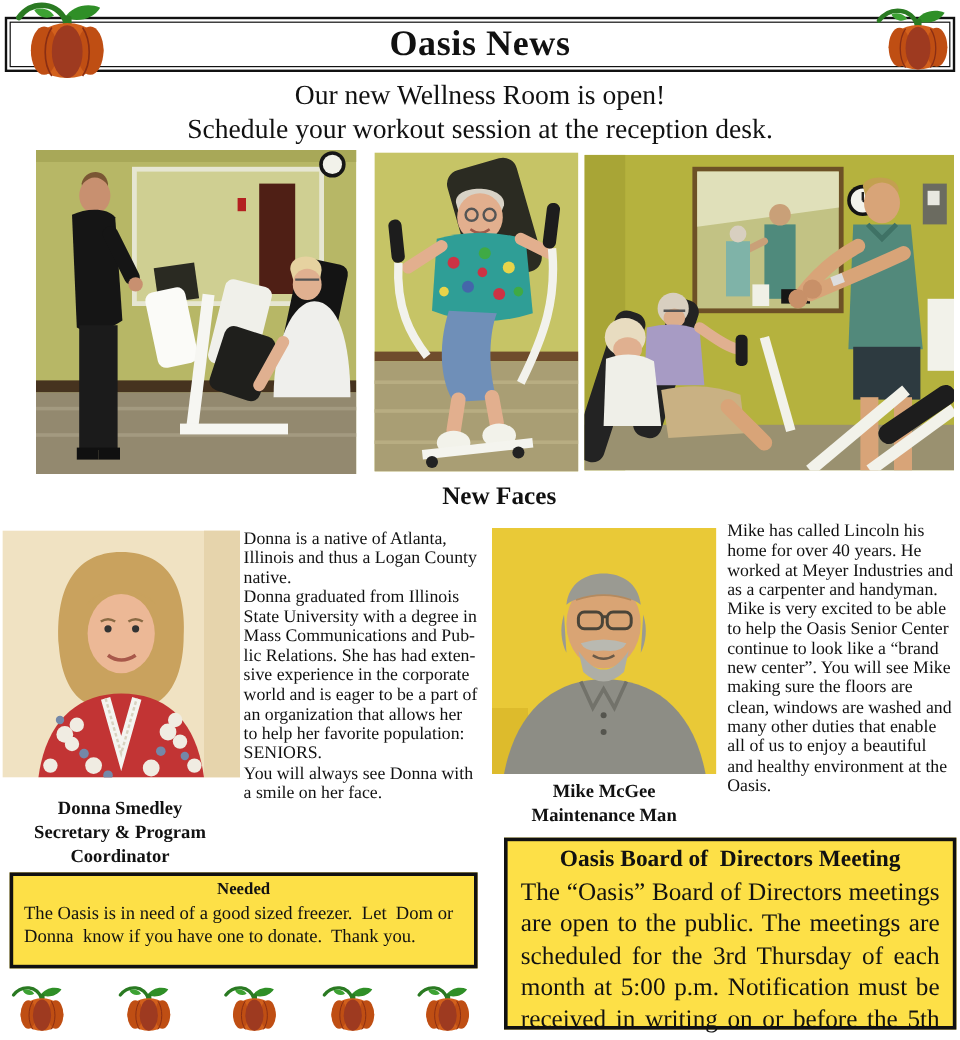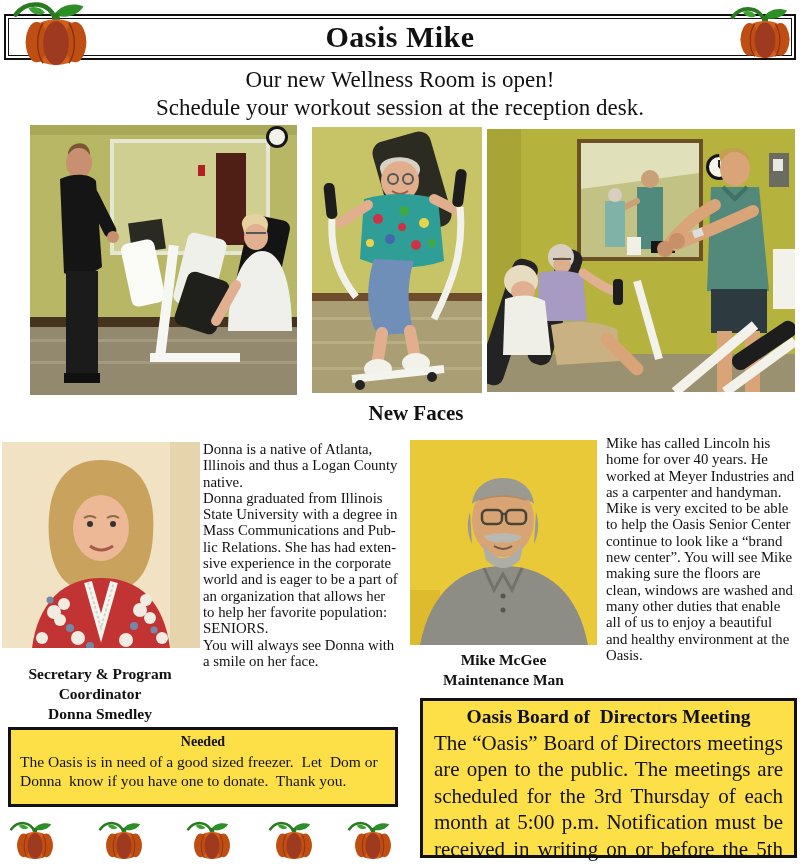--- a/index.html
+++ b/index.html
@@ -68,21 +68,21 @@
         <ellipse cx="71" cy="46" rx="12" ry="22" fill="#bf4e13"></ellipse>
         <ellipse cx="50" cy="47" rx="14" ry="24" fill="#9e3a20"></ellipse>
         <path d="M36 25 C28 37 28 58 36 69" fill="none" stroke="#8a2e14" stroke-width="1.5"></path>
         <path d="M64 25 C72 37 72 58 64 69" fill="none" stroke="#8a2e14" stroke-width="1.5"></path>
       </symbol>
     </defs>
   </svg>
 
   <div class="abs masthead">
     <div class="masthead-inner">
-      <div class="masthead-title">Oasis Mike</div>
+      <div class="masthead-title">Oasis News</div>
     </div>
   </div>
   <svg class="abs pumpkin pumpkin-tl" width="100" height="66">
       <use href="#pumpkin"></use>
     </svg>
   <svg class="abs pumpkin pumpkin-tr" width="74" height="60">
       <use href="#pumpkin"></use>
     </svg>
 
   <div class="abs intro intro1">Our new Wellness Room is open!</div>
@@ -261,23 +261,23 @@
           <circle cx="132" cy="184" r="4"></circle>
           <circle cx="48" cy="158" r="3.5"></circle>
         <circle cx="152" cy="188" r="3.5"></circle>
           <circle cx="88" cy="204" r="4"></circle>
       </g>
       <path d="M86 140 L99 186 L112 140" fill="none" stroke="#f4f4f0" stroke-width="8"></path>
       <path d="M86 140 L99 186 L112 140" fill="none" stroke="#d8d2c0" stroke-width="2" stroke-dasharray="3 2"></path>
     </g>
   </svg>
   <div class="abs caption donna-caption">
+    <div>Donna Smedley</div>
     <div style="white-space:pre-line">Secretary &amp; Program
 Coordinator</div>
-    <div>Donna Smedley</div>
   </div>
   <div class="abs bio donna-bio">Donna is a native of Atlanta,
 Illinois and thus a Logan County
 native.
 Donna graduated from Illinois
 State University with a degree in
 Mass Communications and Pub-
 lic Relations. She has had exten-
 sive experience in the corporate
 world and is eager to be a part of

